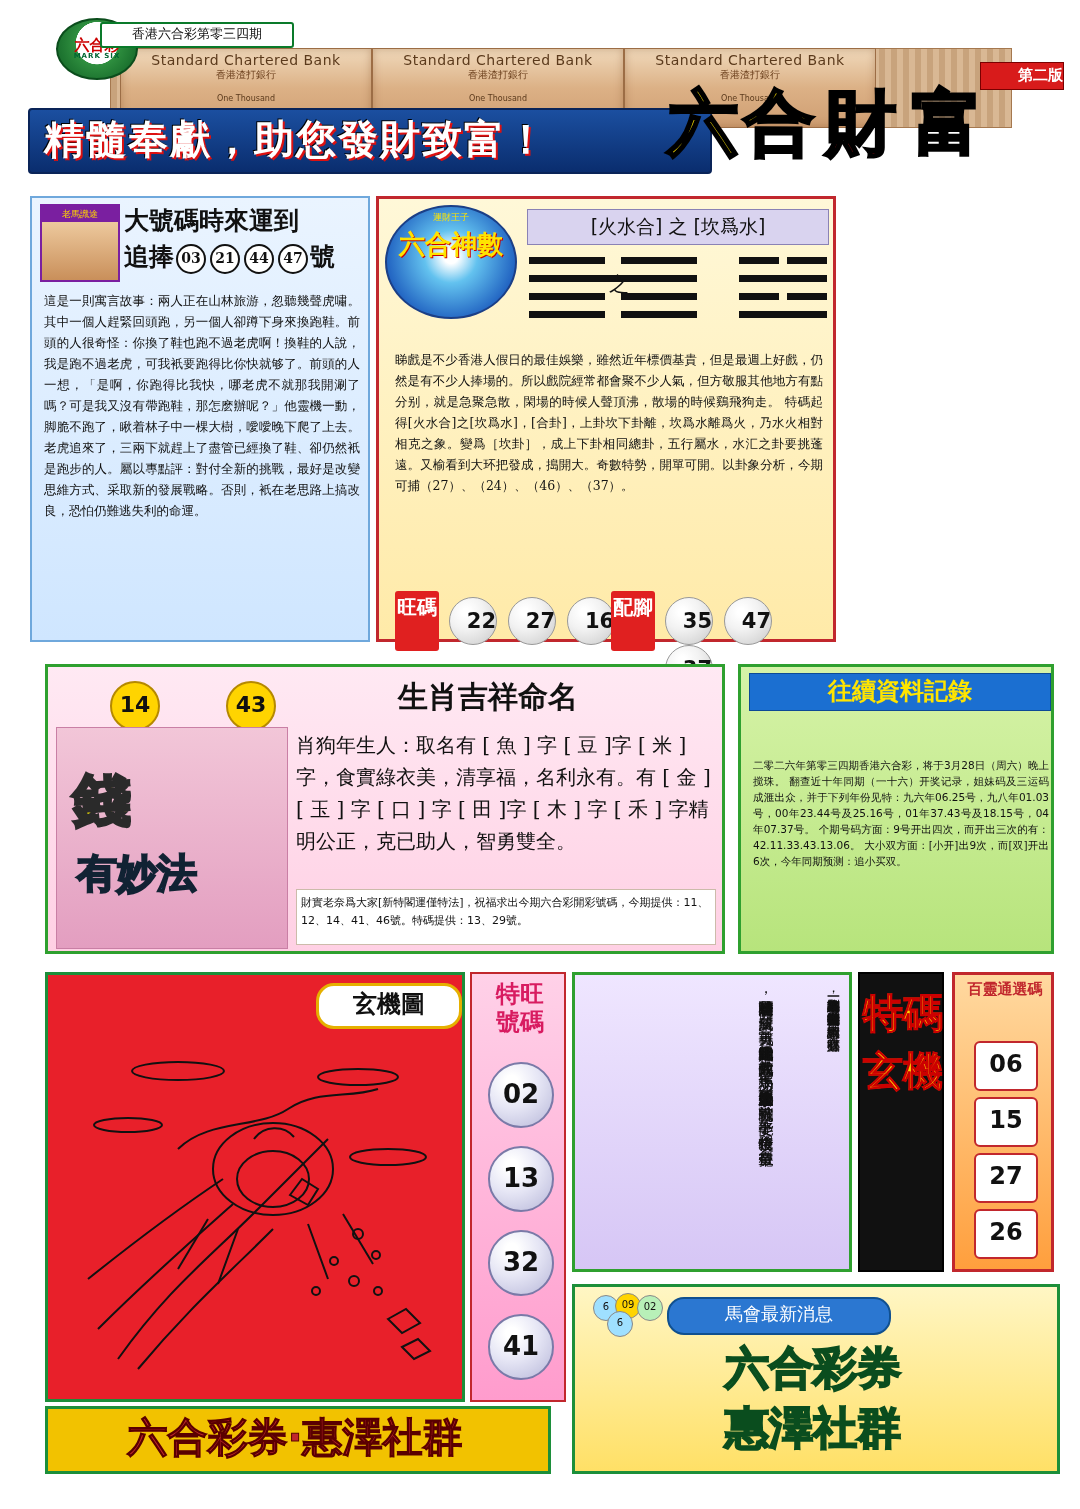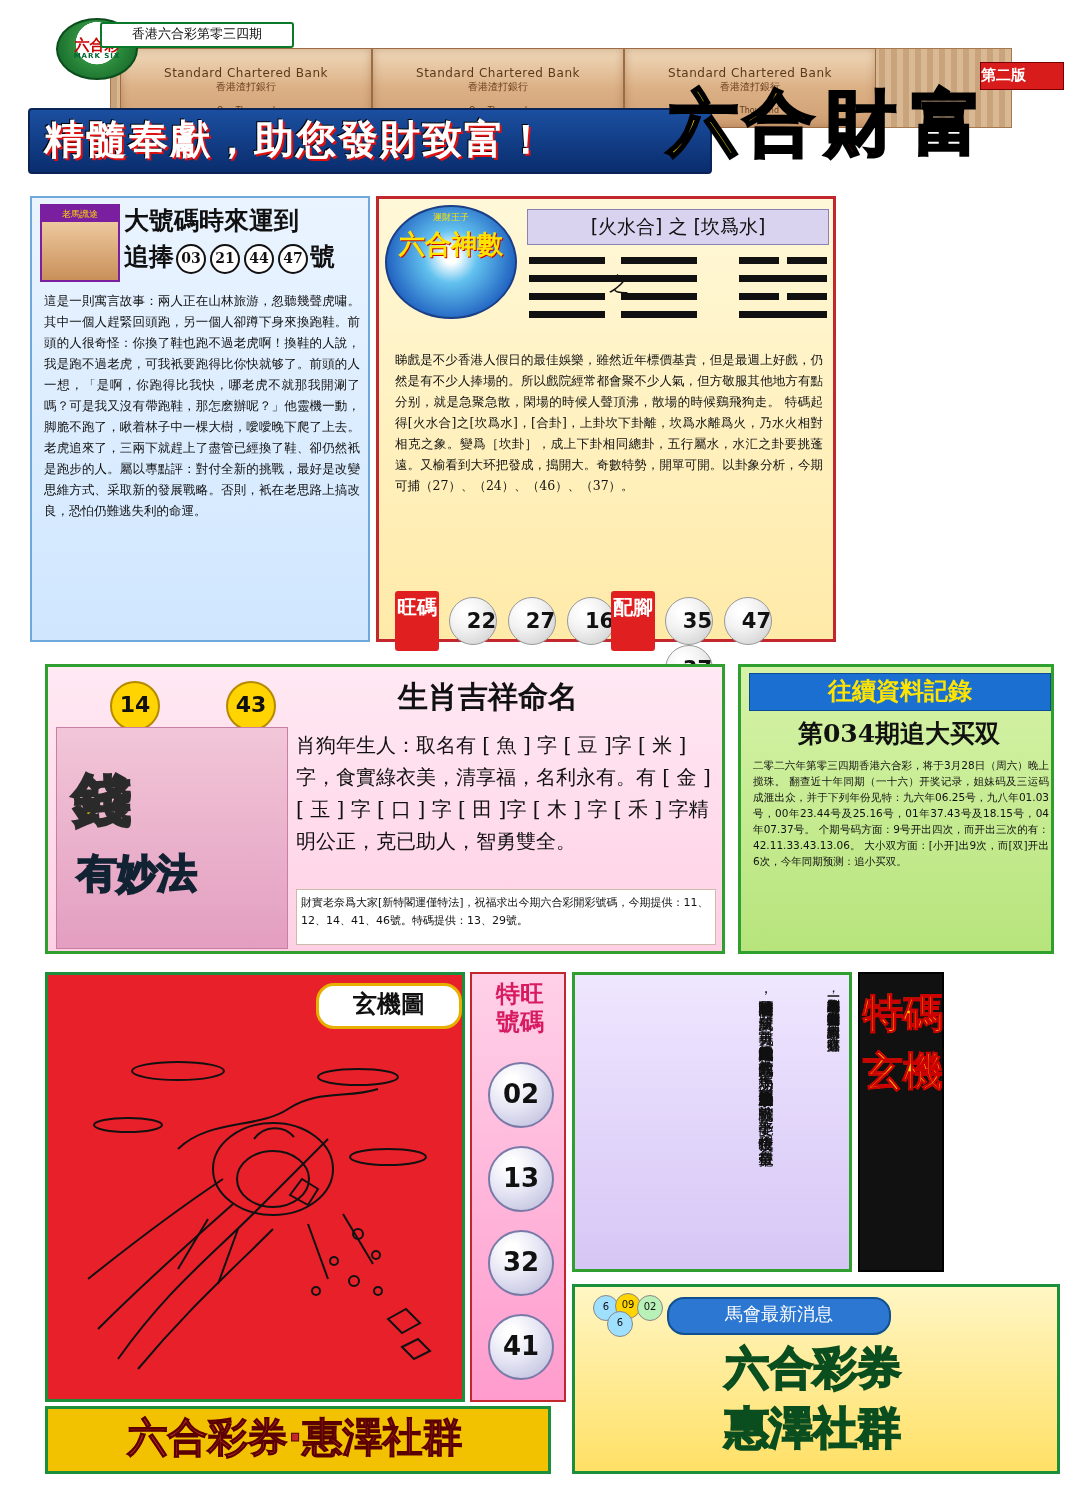--- a/index.html
+++ b/index.html
@@ -15,21 +15,21 @@
   
   .header{position:absolute;left:0;top:0;width:1080px;height:180px;overflow:hidden;}
   .hdr-bills{position:absolute;left:110px;top:48px;width:900px;height:78px;
     background:
       repeating-linear-gradient(90deg,#c8a37c 0 6px,#d9b894 6px 12px),
       linear-gradient(180deg,#e8cfae,#c79a6b);
     border:1px solid #a5784f;}
   .bill{position:absolute;top:48px;width:250px;height:78px;border:1px solid #9c6d45;
     background:linear-gradient(180deg,#f0d9bb 0%,#dcb186 50%,#cf9e72 100%);
     box-shadow:inset 0 0 8px rgba(120,70,30,.35);}
-  .bill .bt{font-size:12px;color:#5b3a1c;text-align:center;margin-top:17px;letter-spacing:.5px;}
+  .bill .bt{font-size:14px;color:#5b3a1c;text-align:center;margin-top:3px;letter-spacing:.5px;}
   .bill .bc{font-size:10px;color:#6b3f1c;text-align:center;}
   .bill .bn{font-size:8px;color:#5b3a1c;text-align:center;margin-top:12px;}
   .hdr-title-bar{position:absolute;left:28px;top:108px;width:680px;height:62px;
     background:linear-gradient(180deg,#1b4fa0,#0a2d6e);border:2px solid #0a2458;border-radius:4px;}
   .hdr-title-text{position:absolute;left:44px;top:112px;width:640px;height:54px;
     font-family:"DejaVu Sans","Liberation Sans",sans-serif;
     font-size:40px;font-weight:bold;color:#ffffff;letter-spacing:2px;
     text-shadow:2px 2px 0 #d11,-1px -1px 0 #000;line-height:54px;white-space:nowrap;}
   .logo{position:absolute;left:56px;top:18px;width:78px;height:58px;border-radius:50%;
     background:radial-gradient(circle at 50% 40%,#ffffff 40%,#2f8f3f 41%,#0d5c22 100%);
@@ -40,21 +40,21 @@
     background:#fff;border:2px solid #0a7a2a;border-radius:3px;
     font-size:13px;color:#111;line-height:20px;text-align:center;}
   .big-brand{position:absolute;left:660px;top:80px;width:400px;height:90px;}
   .bb-ch{position:absolute;top:0;font-size:70px;font-weight:bold;line-height:86px;
     -webkit-text-stroke:3px #000;}
   .bb1{left:8px;color:#ffe400;}
   .bb2{left:84px;color:#ffe400;}
   .bb3{left:166px;color:#e81b1b;}
   .bb4{left:252px;color:#ffe400;}
   .edition{position:absolute;left:980px;top:62px;width:82px;height:26px;background:#d81b1b;
-    border:1px solid #7a0000;color:#fff;font-size:15px;font-weight:bold;text-align:left;line-height:24px;}
+    border:1px solid #7a0000;color:#fff;font-size:15px;font-weight:bold;text-align:right;line-height:24px;}
 
   
   .box{position:absolute;box-sizing:border-box;}
 
   
   .p-story{left:30px;top:196px;width:340px;height:446px;
     background:linear-gradient(180deg,#eaf4ff,#cfe6ff);border:2px solid #6fa8dc;}
   .avatar{position:absolute;left:8px;top:6px;width:76px;height:74px;border:2px solid #7a1fa0;
     background:linear-gradient(180deg,#f7d9b0,#c98f5a);}
   .avatar .ribbon{position:absolute;left:0;top:0;width:76px;height:16px;background:#7a1fa0;color:#ffd400;
@@ -291,21 +291,20 @@
     <div class="n-art">
       <div class="coin">錢</div>
       <div class="sub">有妙法</div>
     </div>
     <div class="n-body">肖狗年生人：取名有 [ 魚 ] 字 [ 豆 ]字 [ 米 ] 字，食實綠衣美，清享福，名利永有。有 [ 金 ] [ 玉 ] 字 [ 口 ] 字 [ 田 ]字 [ 木 ] 字 [ 禾 ] 字精明公正，克已助人，智勇雙全。</div>
     <div class="n-foot">財實老奈爲大家[新特閣運僅特法]，祝福求出今期六合彩開彩號碼，今期提供：11、12、14、41、46號。特碼提供：13、29號。</div>
   </div>
 
   <div class="box p-rec">
     <div class="rec-hd">往續資料記錄</div>
-    <div class="rec-title">第034期追大买双</div>
     <div class="rec-body">二零二六年第零三四期香港六合彩，将于3月28日（周六）晚上搅珠。
 翻查近十年同期（一十六）开奖记录，姐妹码及三运码成滙出众，并于下列年份见特：九六年06.25号，九八年01.03号，00年23.44号及25.16号，01年37.43号及18.15号，04年07.37号。
 个期号码方面：9号开出四次，而开出三次的有：42.11.33.43.13.06。
 大小双方面：[小开]出9次，而[双]开出6次，今年同期预测：追小买双。</div>
   </div>
 
   <div class="box p-pic">
     <div class="pic-badge">玄機圖</div>
     <div class="pic-canvas">
       <svg width="398" height="364" viewBox="0 0 398 364">
@@ -351,20 +350,27 @@
 
   <div class="box p-purple">
     <div class="purple-text">闢通是唐初時英雄好漢，父新叫羅成。英勇善戰。十六歲時在此武場上比武奪得帥印，領兵徵伐北方的敵人，立下汗馬功勞。後因迫死屠龍公主而觸怒唐太宗皇帝，被剝除官職，不能娶妻。後程咬金求情，得皇帝寬赦。</div>
     <div class="purple-side">每一期本欄將爲各位講述一則故事，其中有微妙之玄機透露當期特別號碼，敬請大家細心留意，必有財福雙收。</div>
   </div>
 
   <div class="box p-black">
     <div class="black-text">特碼玄機</div>
   </div>
 
+  <div class="box p-right">
+    <div class="pr-t">百靈通選碼</div>
+    <div class="pr-ball" style="top:66px;">06</div>
+    <div class="pr-ball" style="top:122px;">15</div>
+    <div class="pr-ball" style="top:178px;">27</div>
+    <div class="pr-ball" style="top:234px;">26</div>
+  </div>
 
   <div class="b-left">
     <div class="t">六合彩券·惠澤社群</div>
   </div>
 
   <div class="b-right">
     <div class="news-balls">
       <div class="nb" style="left:0;top:2px;background:#9fe0ff;">6</div>
       <div class="nb" style="left:22px;top:0;background:#ffd400;">09</div>
       <div class="nb" style="left:44px;top:2px;background:#b8f0b8;">02</div>

